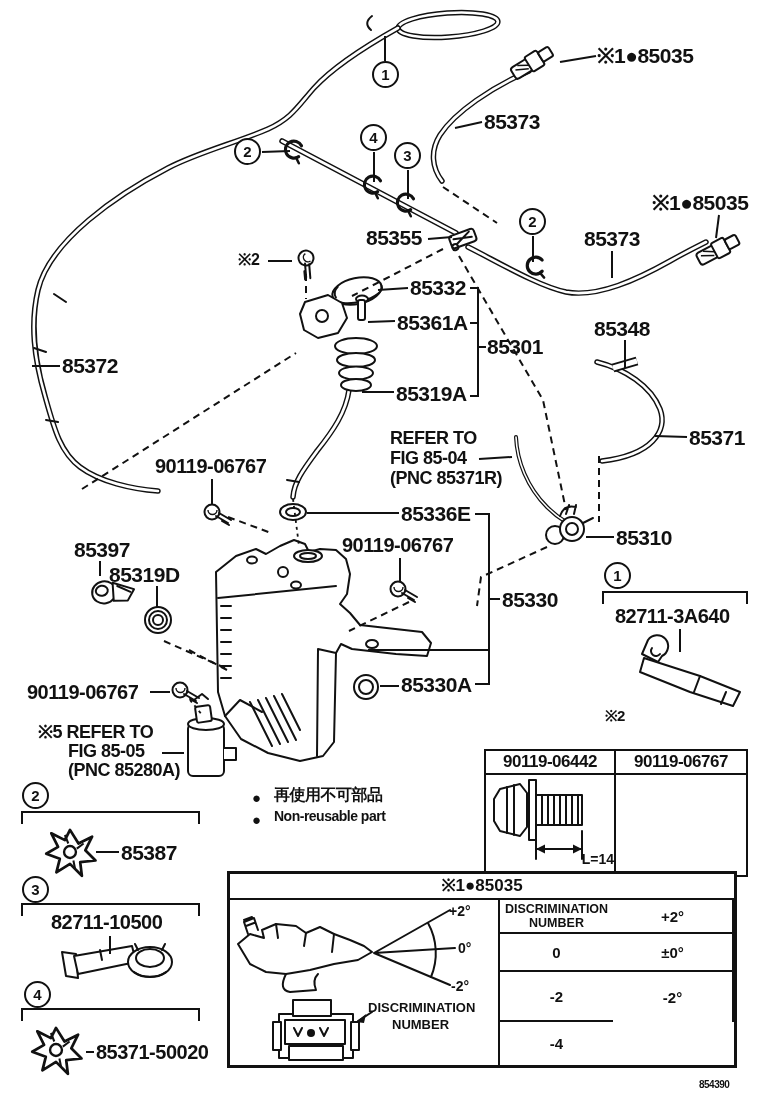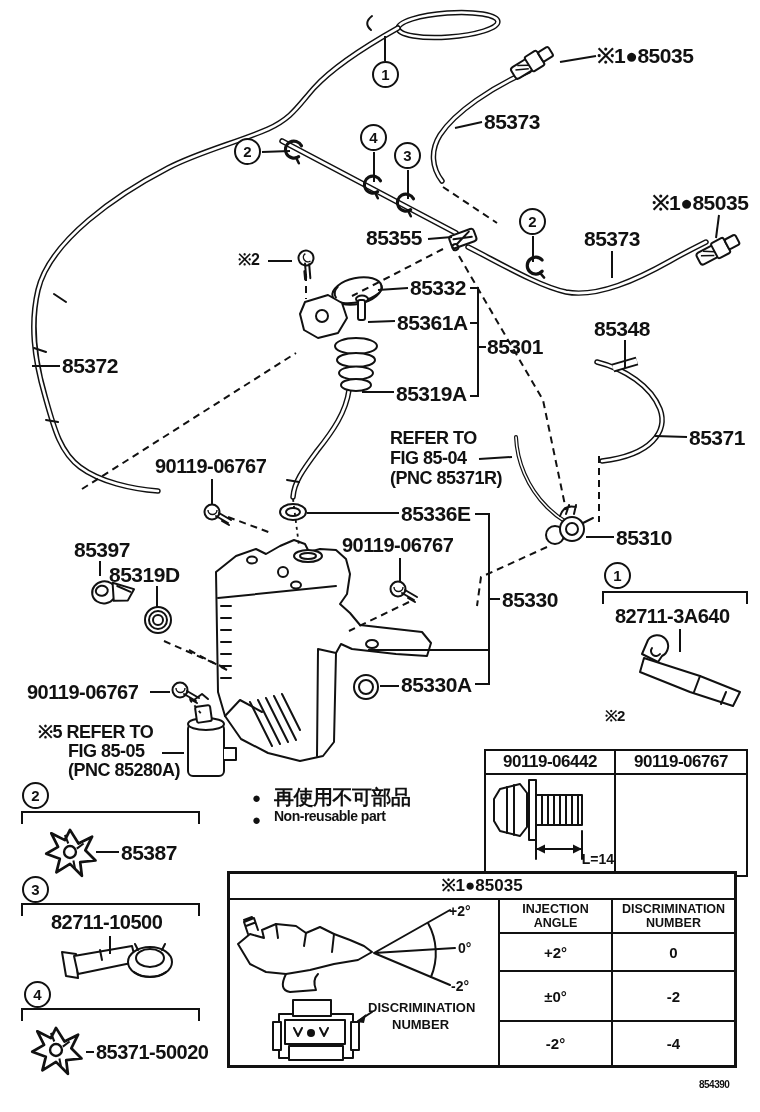--- a/index.html
+++ b/index.html
@@ -284,21 +284,21 @@
   <div class="lbl pn" style="left:401px;top:674px">85330A</div>
   <div class="lbl sm" style="left:27px;top:682px">90119-06767</div>
   <div class="lbl ref" style="left:38px;top:723px">※5 REFER TO</div>
   <div class="lbl ref" style="left:68px;top:742px">FIG 85-05</div>
   <div class="lbl ref" style="left:68px;top:761px">(PNC 85280A)</div>
   <div class="lbl pn" style="left:121px;top:842px">85387</div>
   <div class="lbl sm" style="left:51px;top:912px">82711-10500</div>
   <div class="lbl sm" style="left:96px;top:1042px">85371-50020</div>
 
   <span class="bullet" style="left:252px;top:789px">●</span>
-  <div class="lbl" style="left:274px;top:787px;font-size:20px">再使用不可部品</div>
+  <div class="lbl" style="left:274px;top:787px;font-size:16px">再使用不可部品</div>
   <span class="bullet" style="left:252px;top:811px">●</span>
   <div class="lbl" style="left:274px;top:809px;font-size:14px">Non-reusable part</div>
 
   <div class="lbl" style="left:483px;top:708px;width:264px;text-align:center;font-size:15px">※2</div>
   <div class="bolt-table">
     <div class="bt-h first">90119-06442</div>
     <div class="bt-h">90119-06767</div>
     <div class="bt-c first">
       <svg width="127" height="99" viewBox="0 0 127 99">
         <path d="M14,14 L34,9 L41,18 L41,52 L34,61 L14,56 L8,46 L8,24 Z" class="lnf"></path>
@@ -335,24 +335,20 @@
         <path class="ln" stroke-width="1.5" d="M142,112 L128,121"></path>
         <path d="M126,122 l10,-8 -2,9 z" fill="#111"></path>
       </svg>
       <div class="fig-lbl" style="left:219px;top:3px">+2°</div>
       <div class="fig-lbl" style="left:228px;top:40px">0°</div>
       <div class="fig-lbl" style="left:221px;top:78px">-2°</div>
       <div class="ptr-lbl" style="left:138px;top:100px">DISCRIMINATION</div>
       <div class="ptr-lbl" style="left:162px;top:117px">NUMBER</div>
     </div>
     <div class="inj-grid">
-      <div class="ig hd c1">
-        <span><span>INJECTION</span><br>
-        <span>ANGLE</span></span>
-      </div>
       <div class="ig hd">
         <span><span>DISCRIMINATION</span><br>
         <span>NUMBER</span></span>
       </div>
       <div class="ig bd c1 r1">+2°</div>
       <div class="ig bd r1">0</div>
       <div class="ig bd c1 r2">±0°</div>
       <div class="ig bd r2">-2</div>
       <div class="ig bd c1">-2°</div>
       <div class="ig bd">-4</div>

